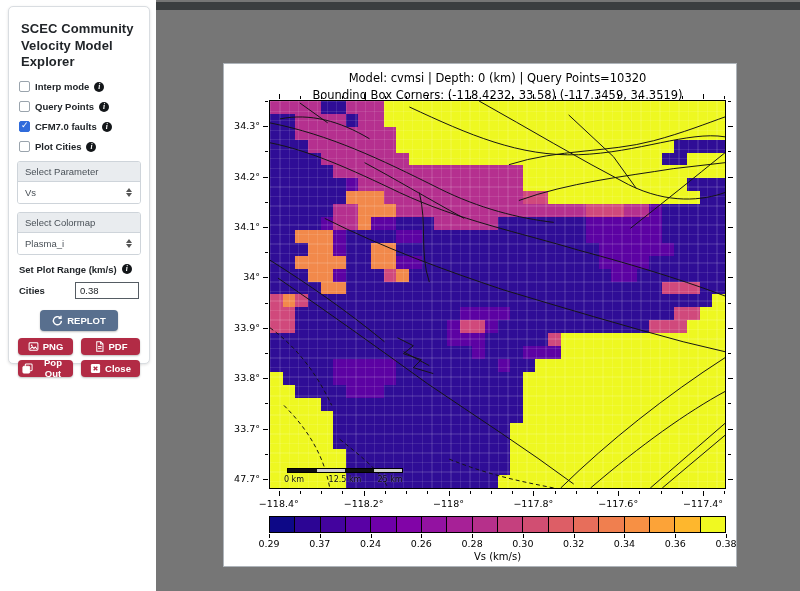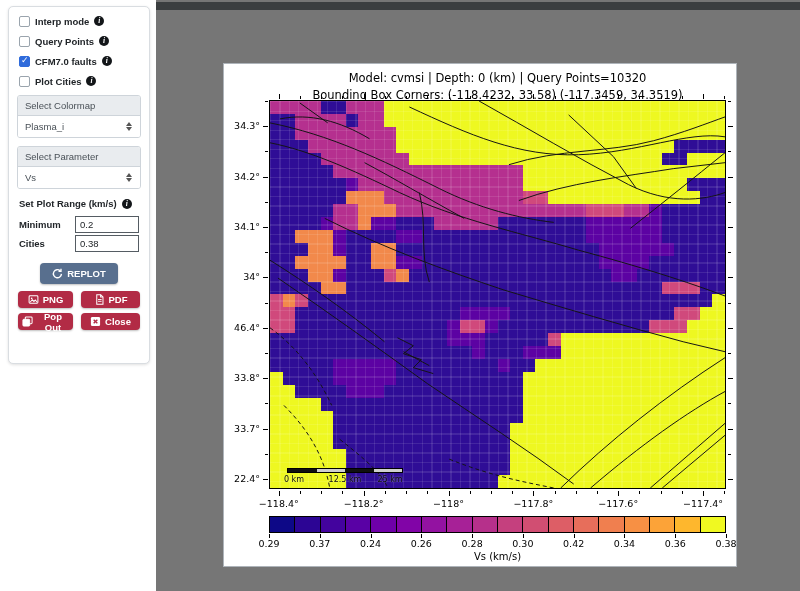--- a/index.html
+++ b/index.html
@@ -88,20 +88,21 @@
     color:#000; font-family:"DejaVu Sans",sans-serif; }
   .cbar-title { position:absolute; left:45px; top:487px; width:457px; text-align:center;
     font-size:10px; color:#000; font-family:"DejaVu Sans",sans-serif; }
 </style>
 </head>
 <body>
 
 <div class="page">
 
   <aside class="sidebar-card">
+    <h1 class="app-title">SCEC Community Velocity Model Explorer</h1>
 
     <div class="chk-row">
       <span class="chk"></span>
       <label>Interp mode</label>
       <span class="info">i</span>
     </div>
     <div class="chk-row">
       <span class="chk"></span>
       <label>Query Points</label>
       <span class="info">i</span>
@@ -111,48 +112,44 @@
       <label>CFM7.0 faults</label>
       <span class="info">i</span>
     </div>
     <div class="chk-row">
       <span class="chk"></span>
       <label>Plot Cities</label>
       <span class="info">i</span>
     </div>
 
     <div class="sel-group">
+      <div class="sel-head">Select Parameter</div>
+      <div class="sel-box">
+        <span>Vs</span>
+        <span class="stepper">
+            <i class="up"></i>
+            <i class="dn"></i>
+          </span>
+      </div>
+    </div>
+
+    <div class="sel-group">
       <div class="sel-head">Select Colormap</div>
       <div class="sel-box">
         <span>Plasma_i</span>
         <span class="stepper">
             <i class="up"></i>
             <i class="dn"></i>
           </span>
       </div>
     </div>
 
-    <div class="sel-group">
-      <div class="sel-head">Select Parameter</div>
-      <div class="sel-box">
-        <span>Vs</span>
-        <span class="stepper">
-            <i class="up"></i>
-            <i class="dn"></i>
-          </span>
-      </div>
-    </div>
-
     <div class="range-head">
       <span class="rh-label">Set Plot Range (km/s)</span>
       <span class="info">i</span>
-    </div>
-    <div class="io-row">
-      <label>Minimum</label>
-      <input value="0.2" style="">
     </div>
     <div class="io-row">
       <label>Cities</label>
       <input value="0.38" style="">
     </div>
 
     <div class="replot-wrap">
       <button class="btn btn-replot">
         <svg class="bicon" width="11" height="11" viewBox="0 0 12 12">
           <path d="M10.3 6.4A4.4 4.4 0 1 1 8.9 3" fill="none" stroke="#fff" stroke-width="1.5"></path>
@@ -1357,30 +1354,30 @@
         <div class="tick" style="left: 504px; top: 112.55px; width: 5px; height: 1px;"></div>
         <div class="ylab" style="left: 0px; width: 36px; top: 106.55px;">34.2°</div>
         <div class="tick" style="left: 39px; top: 162.945px; width: 5px; height: 1px;"></div>
         <div class="tick" style="left: 504px; top: 162.945px; width: 5px; height: 1px;"></div>
         <div class="ylab" style="left: 0px; width: 36px; top: 156.945px;">34.1°</div>
         <div class="tick" style="left: 39px; top: 213.34px; width: 5px; height: 1px;"></div>
         <div class="tick" style="left: 504px; top: 213.34px; width: 5px; height: 1px;"></div>
         <div class="ylab" style="left: 0px; width: 36px; top: 207.34px;">34°</div>
         <div class="tick" style="left: 39px; top: 263.736px; width: 5px; height: 1px;"></div>
         <div class="tick" style="left: 504px; top: 263.736px; width: 5px; height: 1px;"></div>
-        <div class="ylab" style="left: 0px; width: 36px; top: 257.736px;">46.4°</div>
+        <div class="ylab" style="left: 0px; width: 36px; top: 257.736px;">33.9°</div>
         <div class="tick" style="left: 39px; top: 314.131px; width: 5px; height: 1px;"></div>
         <div class="tick" style="left: 504px; top: 314.131px; width: 5px; height: 1px;"></div>
         <div class="ylab" style="left: 0px; width: 36px; top: 308.131px;">33.8°</div>
         <div class="tick" style="left: 39px; top: 364.526px; width: 5px; height: 1px;"></div>
         <div class="tick" style="left: 504px; top: 364.526px; width: 5px; height: 1px;"></div>
         <div class="ylab" style="left: 0px; width: 36px; top: 358.526px;">33.7°</div>
         <div class="tick" style="left: 39px; top: 414.921px; width: 5px; height: 1px;"></div>
         <div class="tick" style="left: 504px; top: 414.921px; width: 5px; height: 1px;"></div>
-        <div class="ylab" style="left: 0px; width: 36px; top: 408.921px;">22.4°</div>
+        <div class="ylab" style="left: 0px; width: 36px; top: 408.921px;">47.7°</div>
         <div class="tick" style="left: 76.0521px; top: 427px; width: 1px; height: 3px;"></div>
         <div class="tick" style="left: 76.0521px; top: 32px; width: 1px; height: 3px;"></div>
         <div class="tick" style="left: 97.2625px; top: 427px; width: 1px; height: 3px;"></div>
         <div class="tick" style="left: 97.2625px; top: 32px; width: 1px; height: 3px;"></div>
         <div class="tick" style="left: 118.473px; top: 427px; width: 1px; height: 3px;"></div>
         <div class="tick" style="left: 118.473px; top: 32px; width: 1px; height: 3px;"></div>
         <div class="tick" style="left: 160.894px; top: 427px; width: 1px; height: 3px;"></div>
         <div class="tick" style="left: 160.894px; top: 32px; width: 1px; height: 3px;"></div>
         <div class="tick" style="left: 182.104px; top: 427px; width: 1px; height: 3px;"></div>
         <div class="tick" style="left: 182.104px; top: 32px; width: 1px; height: 3px;"></div>
@@ -1451,21 +1448,21 @@
         <div class="cbar-lab" style="left: 95.7778px;">0.37</div>
         <div class="tick" style="left: 146.556px; top: 470px; width: 1px; height: 4px;"></div>
         <div class="cbar-lab" style="left: 146.556px;">0.24</div>
         <div class="tick" style="left: 197.333px; top: 470px; width: 1px; height: 4px;"></div>
         <div class="cbar-lab" style="left: 197.333px;">0.26</div>
         <div class="tick" style="left: 248.111px; top: 470px; width: 1px; height: 4px;"></div>
         <div class="cbar-lab" style="left: 248.111px;">0.28</div>
         <div class="tick" style="left: 298.889px; top: 470px; width: 1px; height: 4px;"></div>
         <div class="cbar-lab" style="left: 298.889px;">0.30</div>
         <div class="tick" style="left: 349.667px; top: 470px; width: 1px; height: 4px;"></div>
-        <div class="cbar-lab" style="left: 349.667px;">0.42</div>
+        <div class="cbar-lab" style="left: 349.667px;">0.32</div>
         <div class="tick" style="left: 400.444px; top: 470px; width: 1px; height: 4px;"></div>
         <div class="cbar-lab" style="left: 400.444px;">0.34</div>
         <div class="tick" style="left: 451.222px; top: 470px; width: 1px; height: 4px;"></div>
         <div class="cbar-lab" style="left: 451.222px;">0.36</div>
         <div class="tick" style="left: 502px; top: 470px; width: 1px; height: 4px;"></div>
         <div class="cbar-lab" style="left: 502px;">0.38</div>
       </div>
     <div class="cbar-title">Vs (km/s)</div>
   </div>
 </div>

